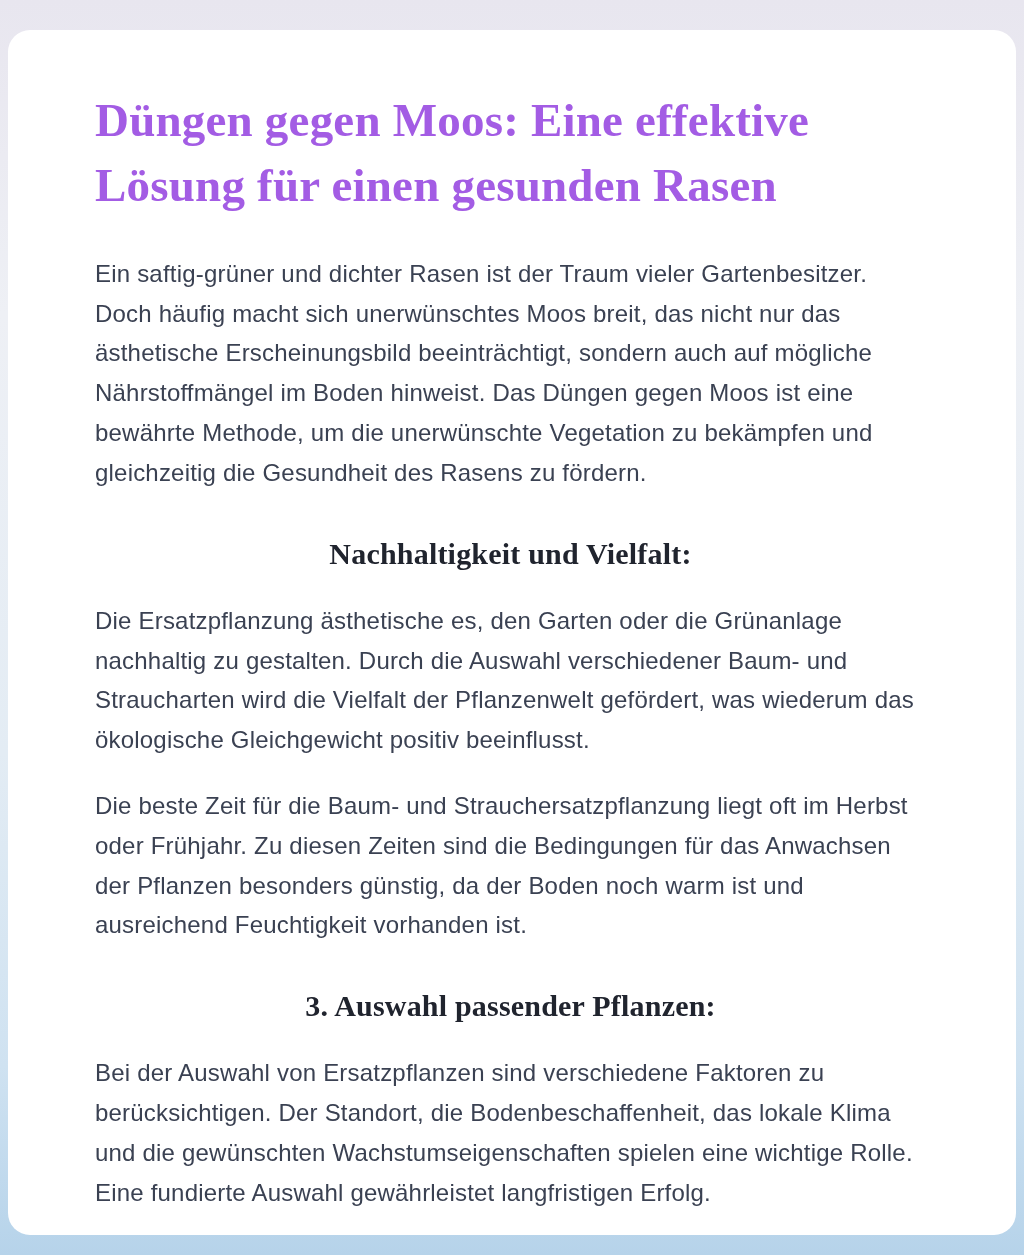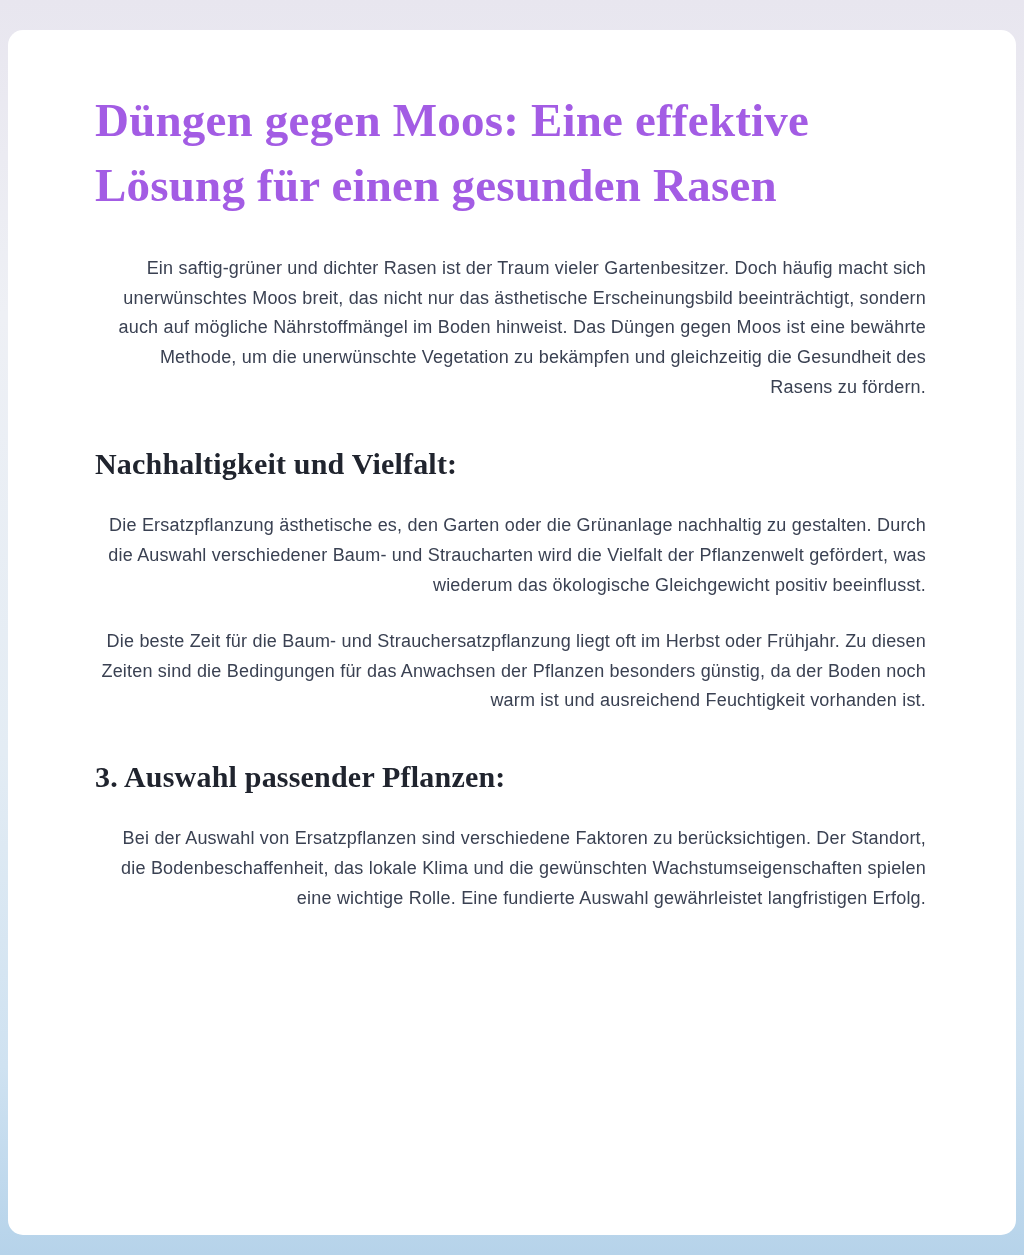--- a/index.html
+++ b/index.html
@@ -19,52 +19,52 @@
     font-family: "Liberation Sans", sans-serif;
   }
   .page-wrap {
     width: 1024px;
     height: 1255px;
     box-sizing: border-box;
     padding: 30px 8px 20px 8px;
   }
   .article-card {
     background: #ffffff;
-    border-radius: 15px;
+    border-radius: 22px;
     box-sizing: border-box;
     width: 100%;
     height: 100%;
     padding: 58px 90px 110px 87px;
     overflow: hidden;
   }
   h1.article-title {
     font-family: "Liberation Serif", "DejaVu Serif", serif;
     font-weight: 700;
     font-size: 47px;
     line-height: 1.38;
     color: #a35ce4;
     margin: 0 0 36px 0;
     letter-spacing: 0.2px;
   }
   p.body-text {
-    font-size: 18px;
+    font-size: 24px;
     line-height: 1.66;
     color: #3a4152;
     margin: 12px 0 26px 0;
     max-width: 845px;
     letter-spacing: 0.2px;
-    text-align: right;
   }
   h2.section-heading {
     font-family: "Liberation Serif", "DejaVu Serif", serif;
     font-weight: 700;
     font-size: 30px;
     color: #20242e;
     margin: 44px 0 30px 0;
     letter-spacing: 0.2px;
+    text-align: center;
   }
 </style>
 </head>
 <body>
 
 <div class="page-wrap">
   <article class="article-card">
 
     <h1 class="article-title">Düngen gegen Moos: Eine effektive Lösung für einen gesunden Rasen</h1>
 

